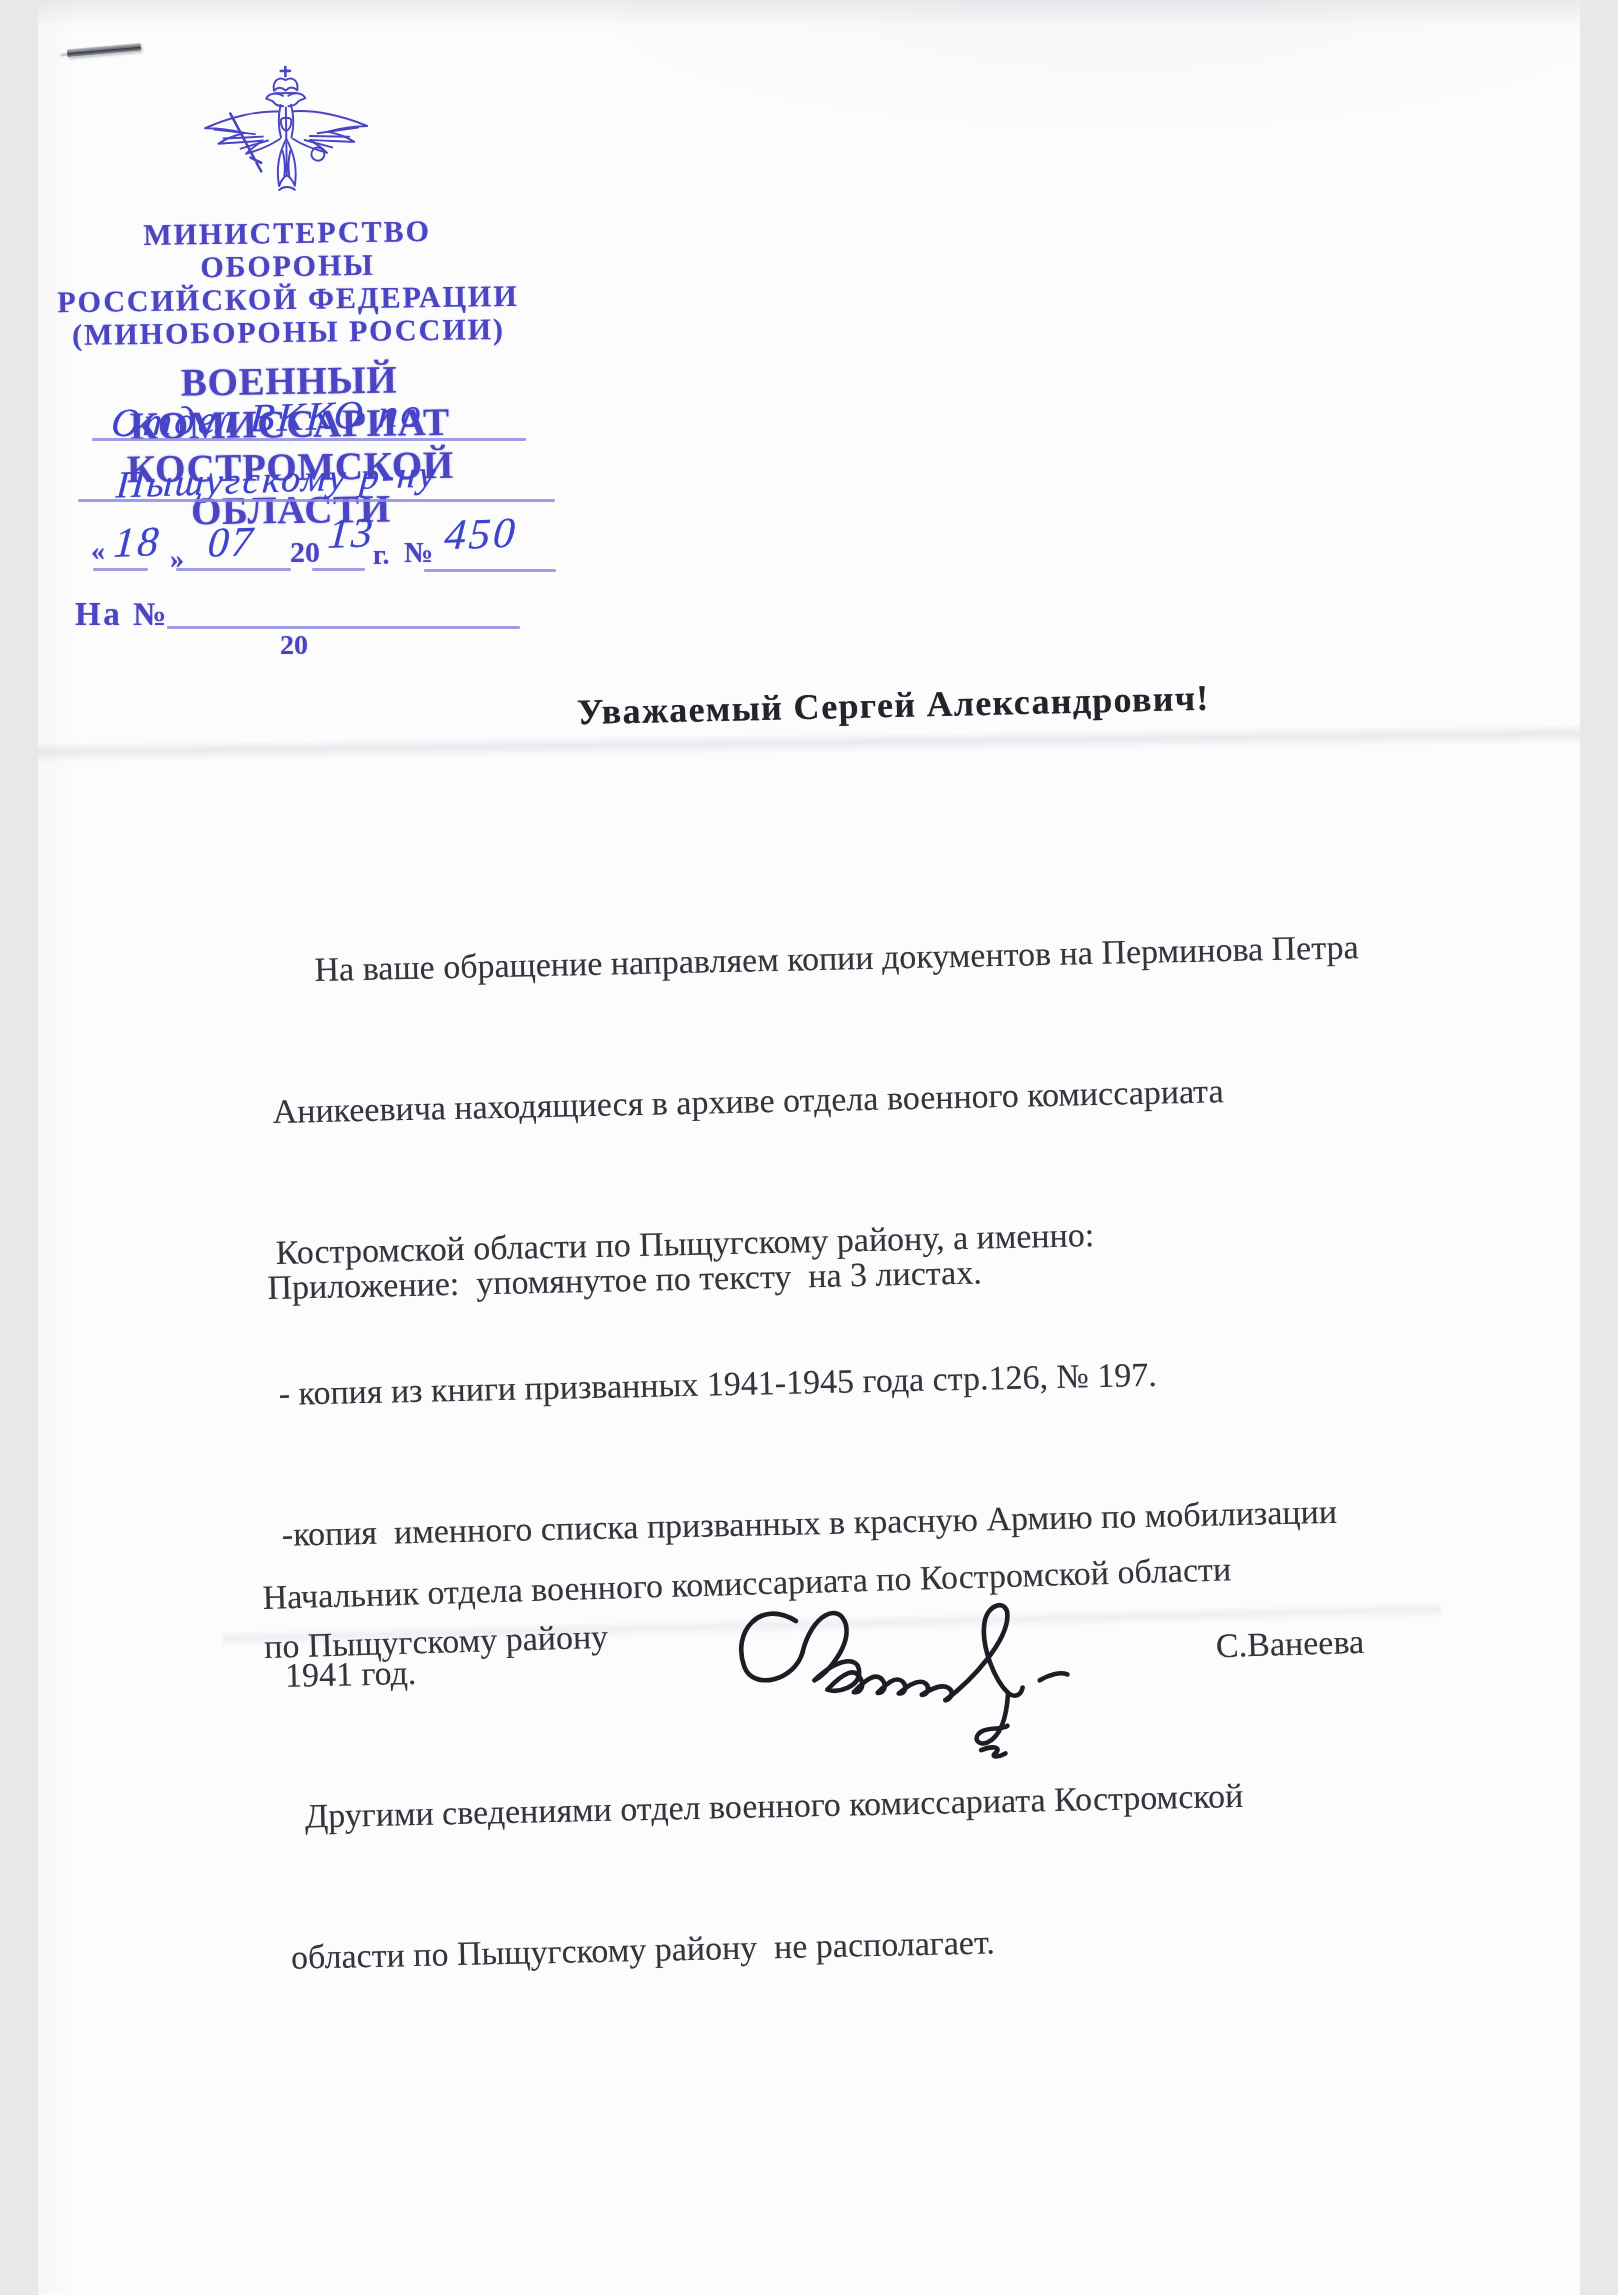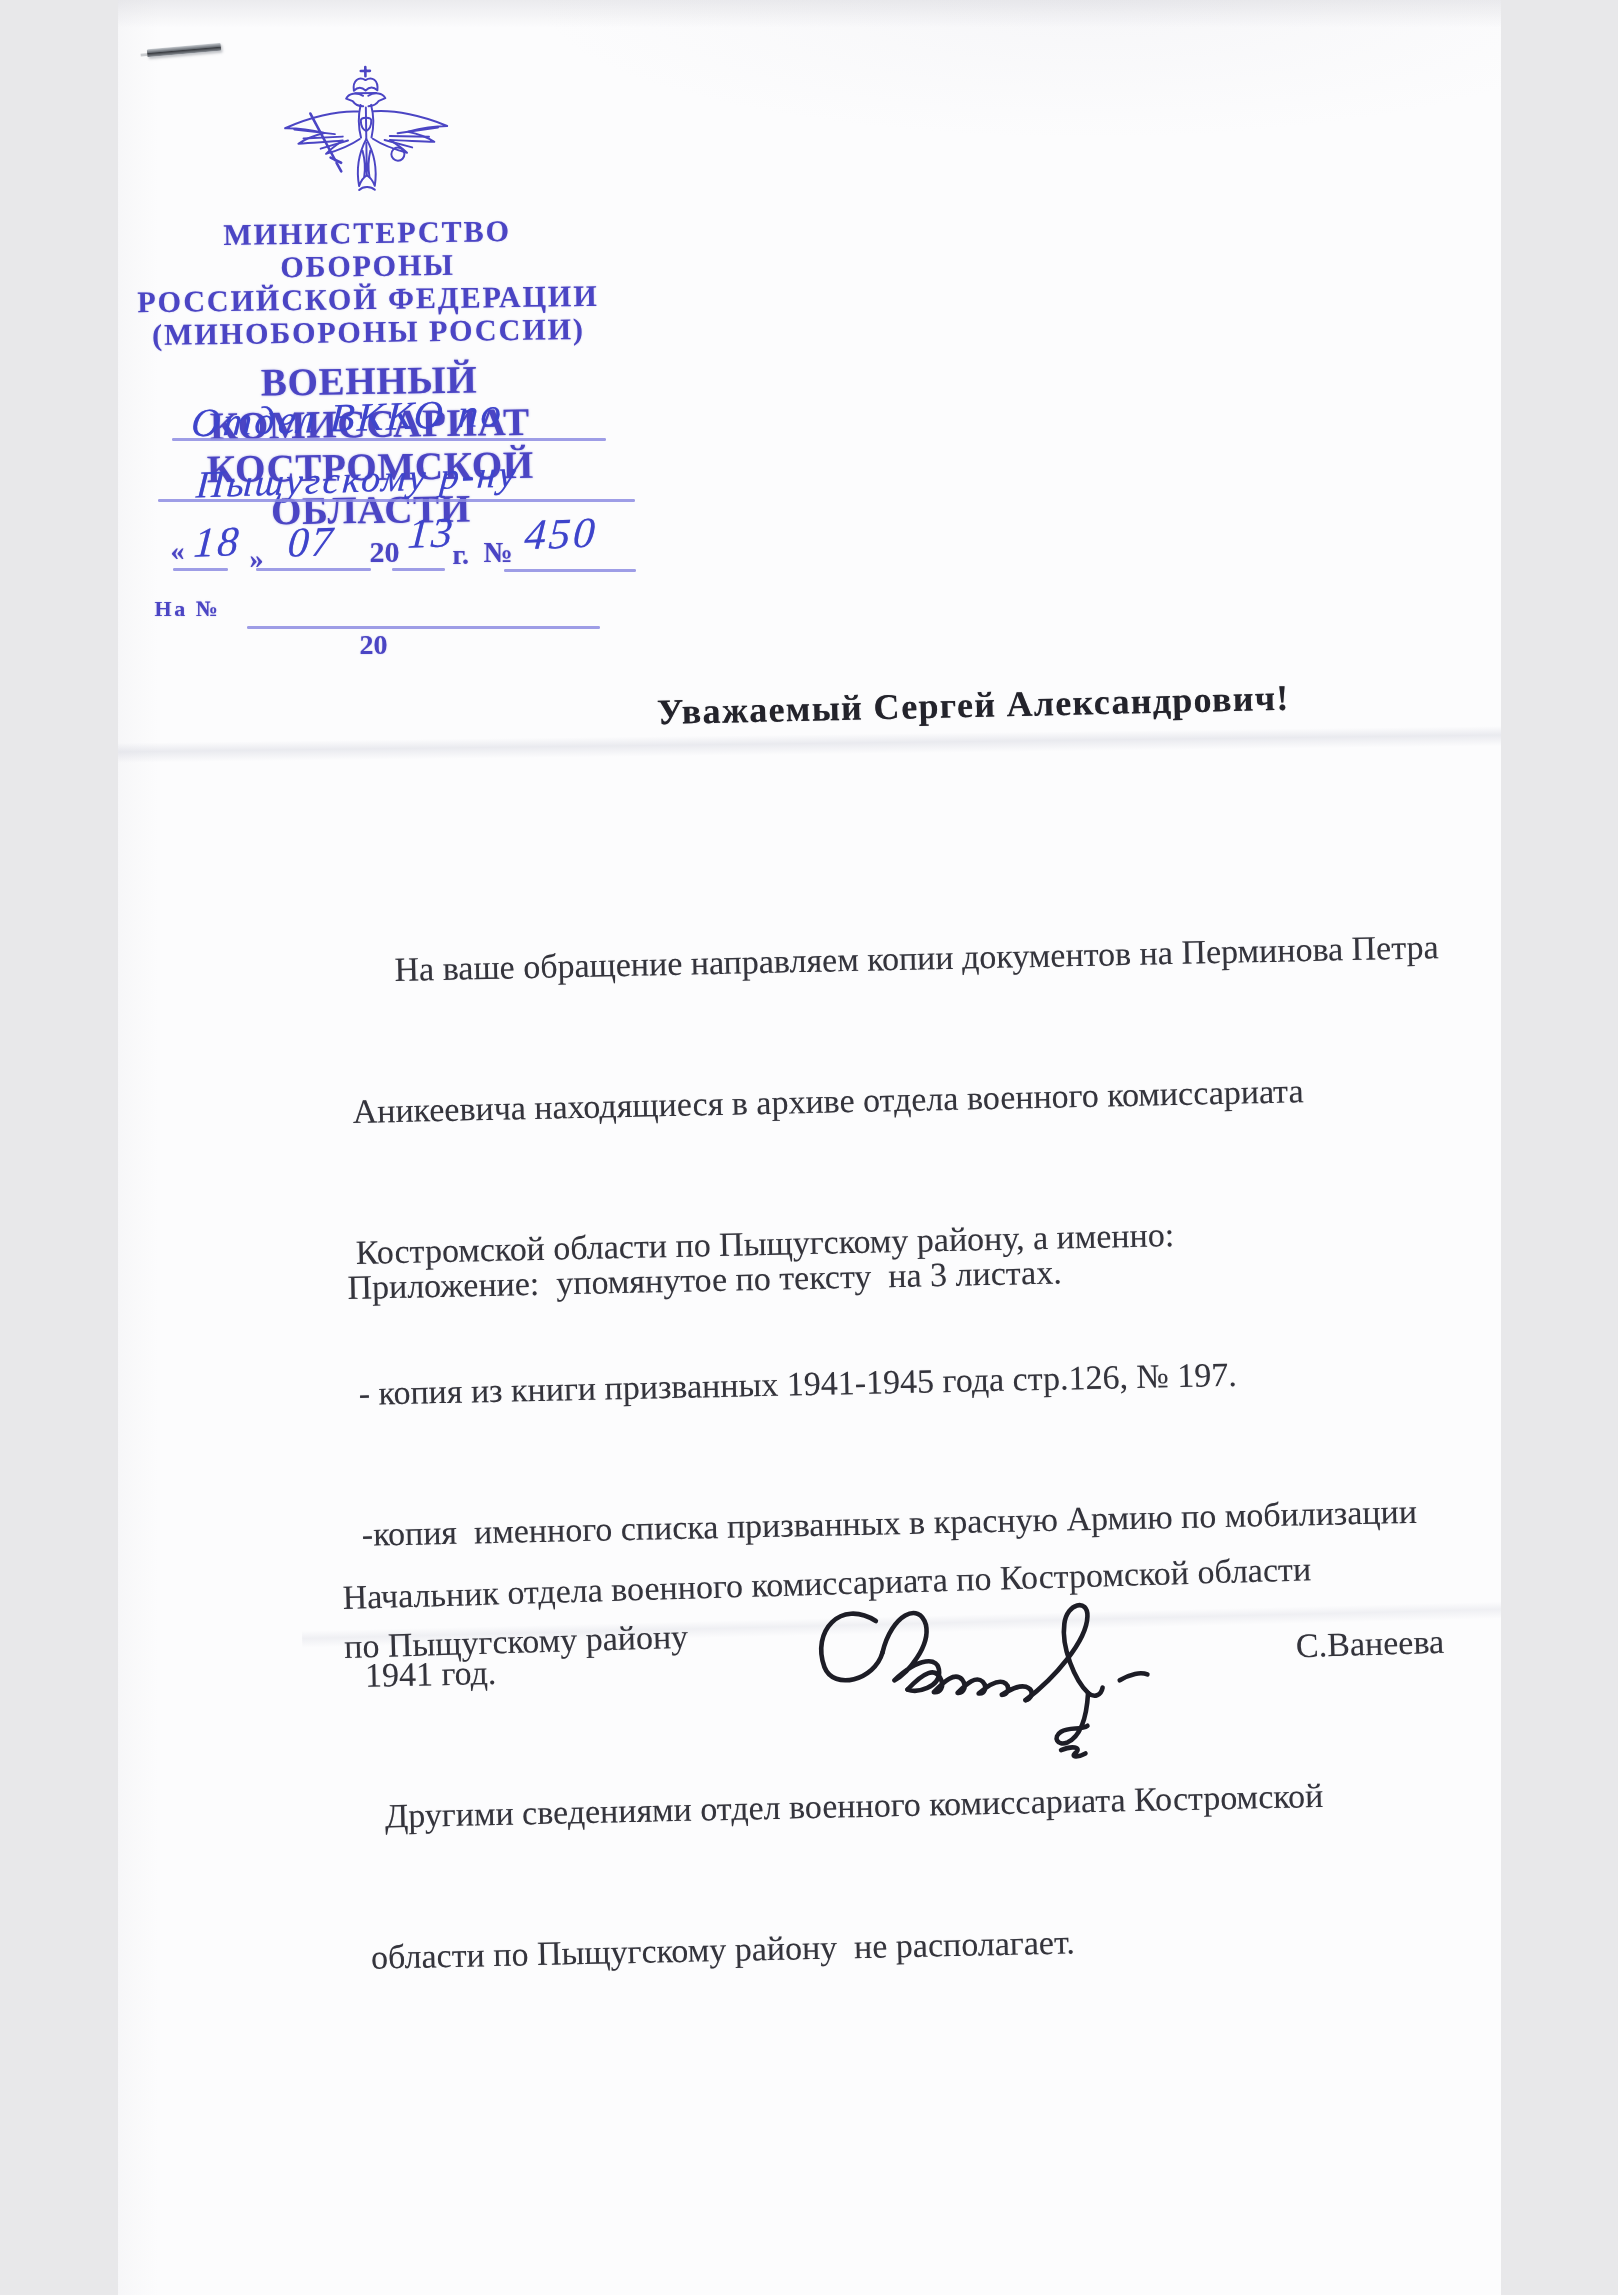--- a/index.html
+++ b/index.html
@@ -8,21 +8,21 @@
     --ink-blue:#3e44cb;
     --line-blue:#8d8ce2;
     --body-ink:#34343c;
     --sig-ink:#1d1d26;
     --paper:#fcfcfd;
   }
   *{margin:0;padding:0;box-sizing:border-box;}
   html,body{background:#e8e8ea;}
   .page{
     position:relative;
-    width:1383px;height:2295px;
+    width:1542px;height:2295px;
     margin:0 auto;
     background:var(--paper);
     overflow:hidden;
     font-family:"Liberation Serif","DejaVu Serif",serif;
     text-decoration:underline;
   }
   
   .page::before{
     content:"";position:absolute;inset:0;
     background:
@@ -170,21 +170,21 @@
   <div class="hw" style="left:170px;top:518px;font-size:42px;">07</div>
   <div class="blue-line" style="left:138px;top:568px;width:115px;"></div>
   <div class="stamp-small" style="left:252px;top:535px;font-size:30px;">20</div>
   <div class="hw" style="left:290px;top:509px;font-size:42px;">13</div>
   <div class="blue-line" style="left:274px;top:568px;width:53px;"></div>
   <div class="stamp-small" style="left:335px;top:539px;font-size:28px;">г.</div>
   <div class="stamp-small" style="left:366px;top:536px;font-size:29px;">№</div>
   <div class="hw" style="left:407px;top:509px;font-size:43px;">450</div>
   <div class="blue-line" style="left:386px;top:569px;width:132px;"></div>
 
-  <div class="stamp-small" style="left:37px;top:596px;font-size:22px;letter-spacing:2.6px;">На №</div>
+  <div class="stamp-small" style="left:37px;top:596px;font-size:33px;letter-spacing:2.6px;">На №</div>
   <div class="blue-line" style="left:129px;top:626px;width:353px;"></div>
   <div class="stamp-small" style="left:242px;top:629px;font-size:28px;">20</div>
 
   <div class="crease crease-1"></div>
 
   <div class="salutation">Уважаемый Сергей Александрович!</div>
 
   <div class="body-block typed">
     <div class="body-line indent-1">На ваше обращение направляем копии документов на Перминова Петра</div>
     <div class="body-line">Аникеевича находящиеся в архиве отдела военного комиссариата</div>

